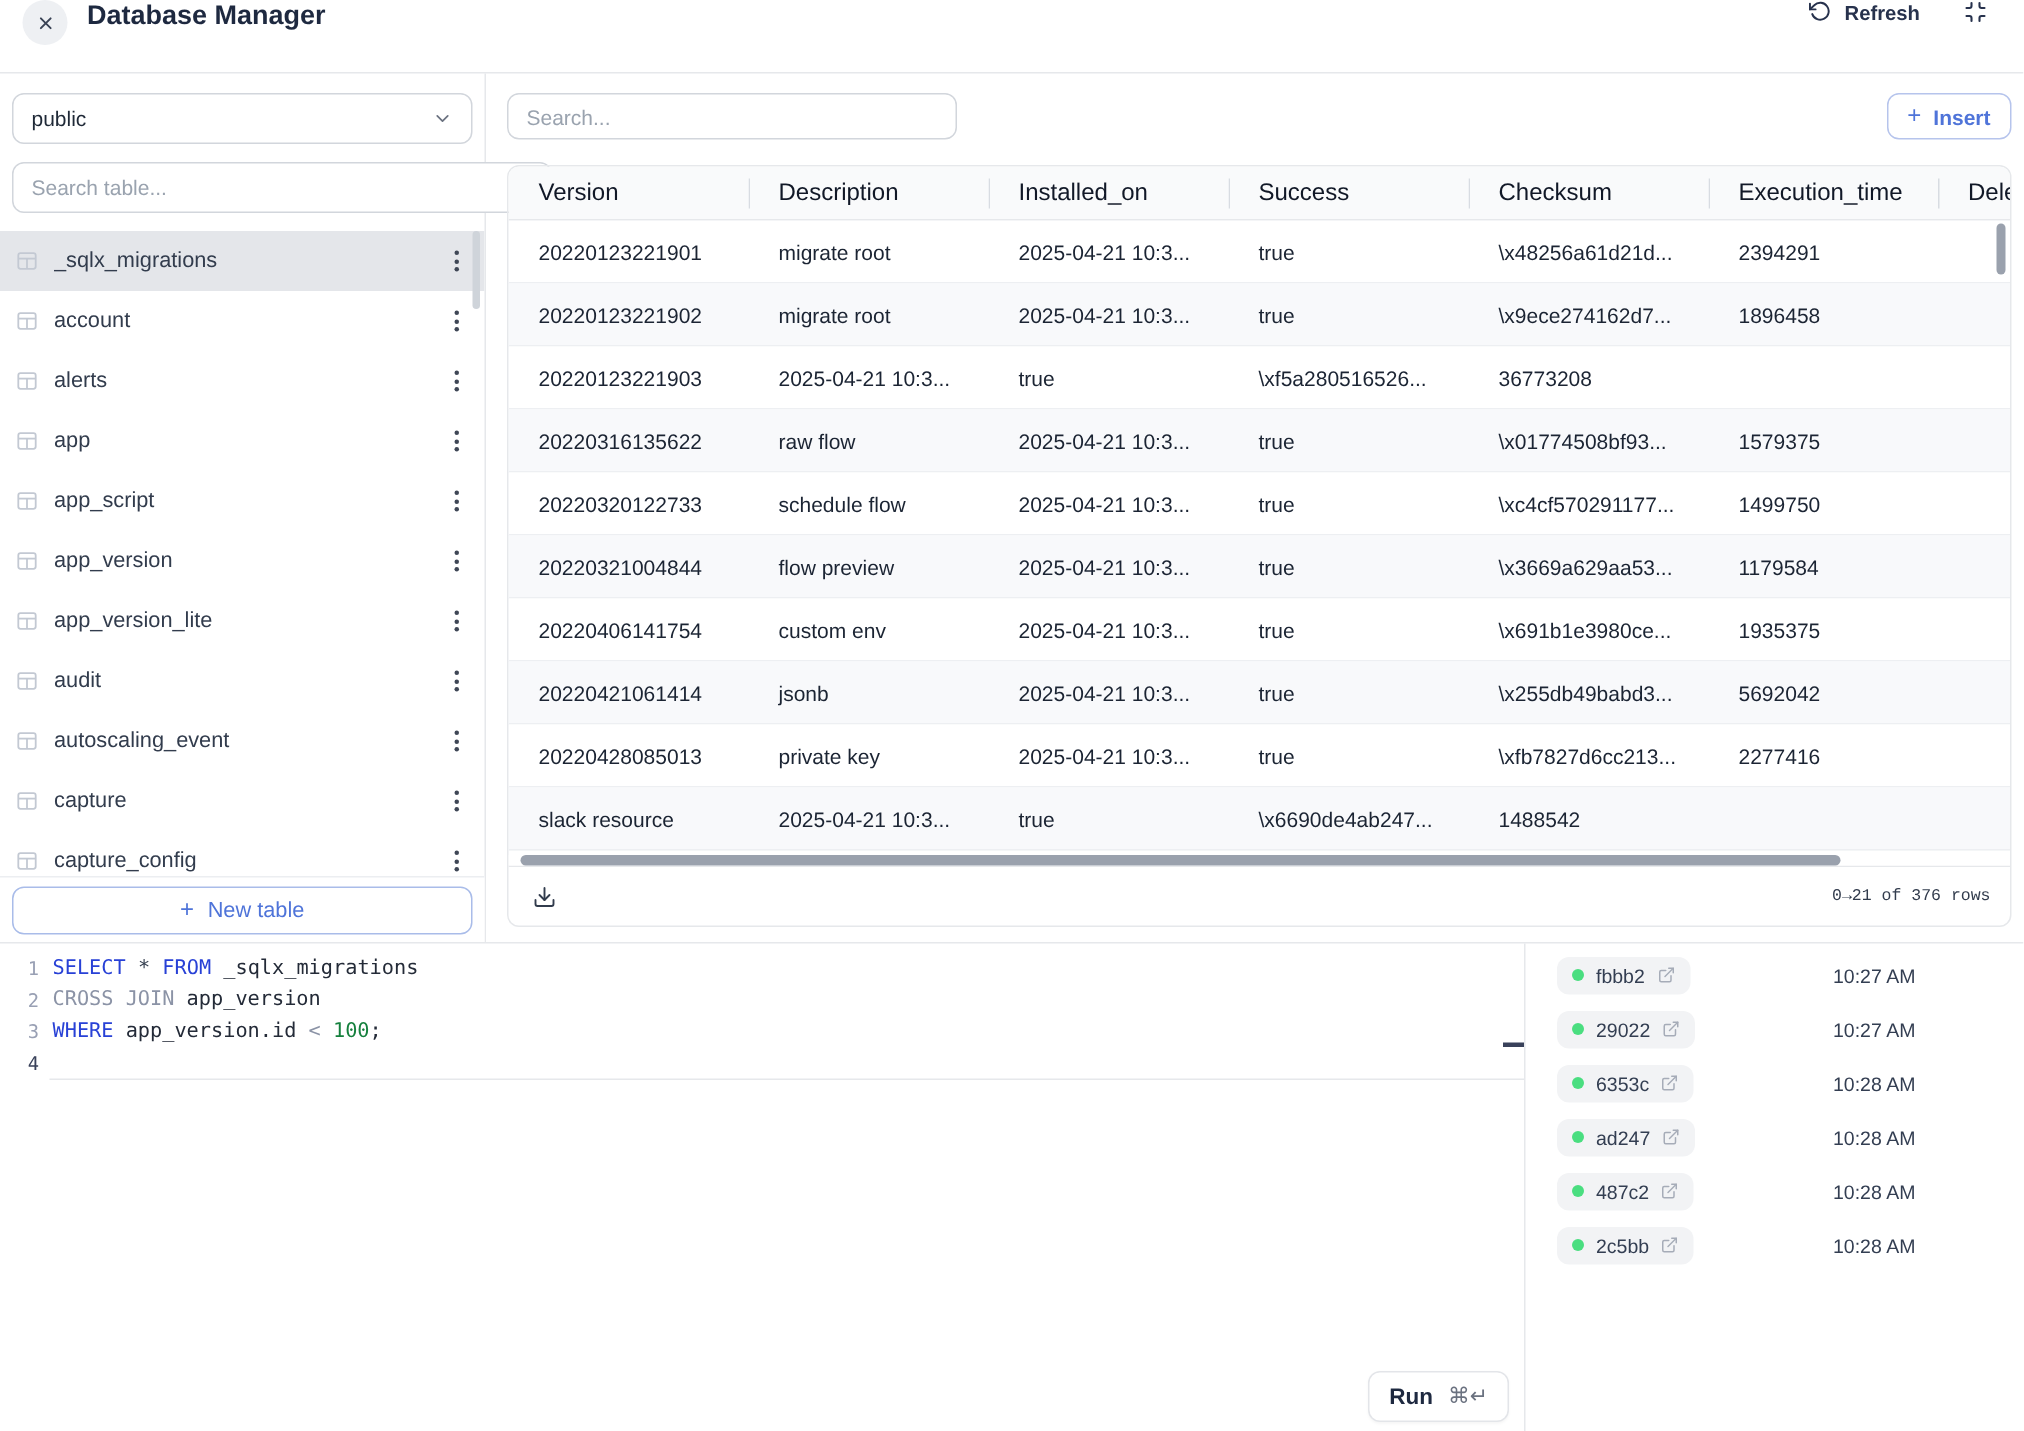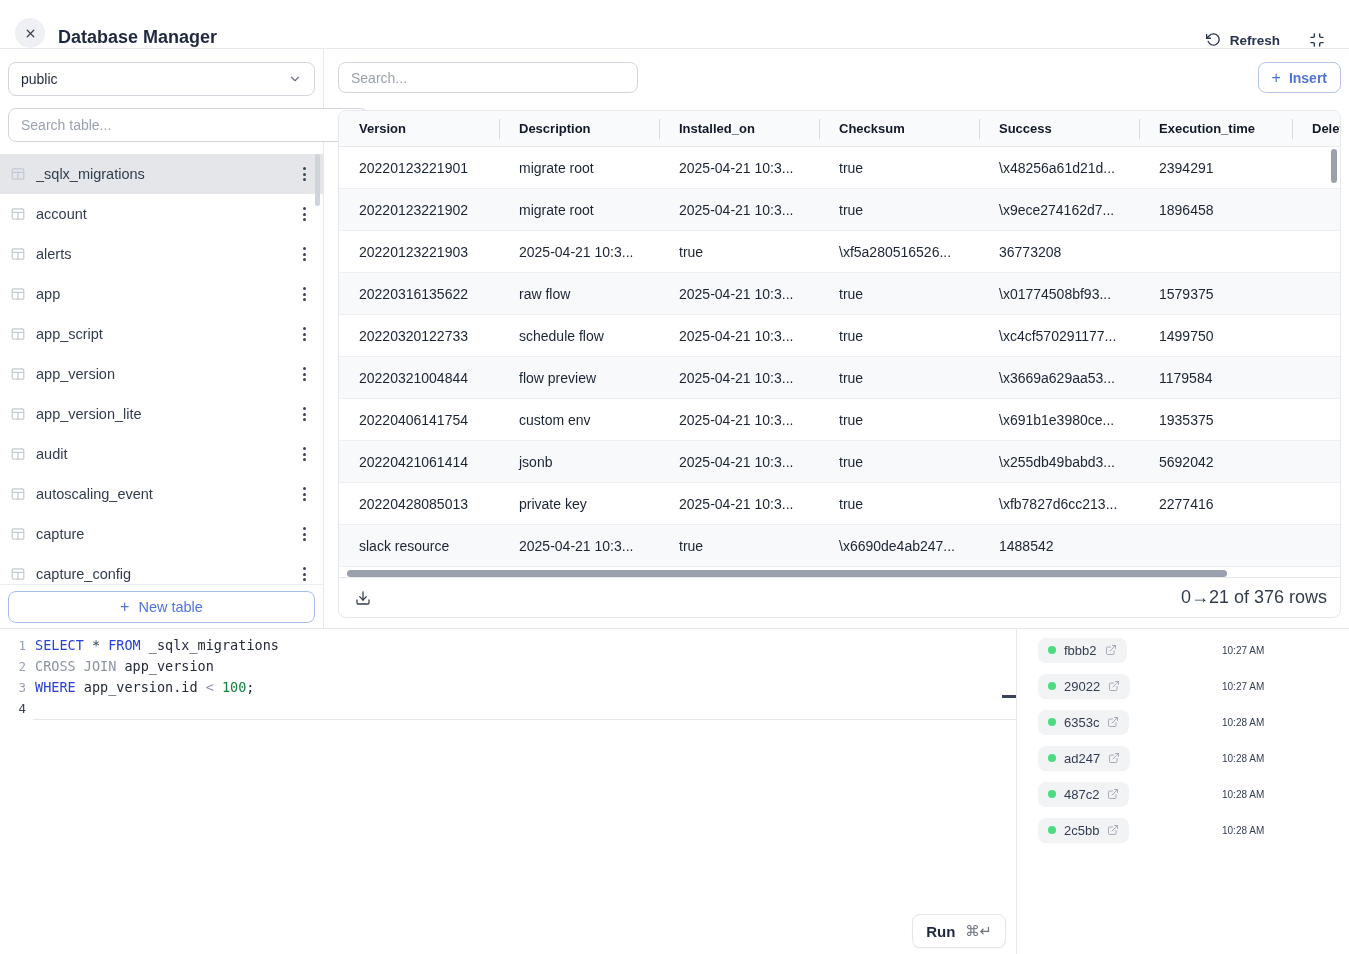--- a/index.html
+++ b/index.html
@@ -5,21 +5,21 @@
   :root{
     --accent:#4f74d9; --kw:#2841d6; --kw-muted:#8b93a6; --num:#15803d;
     --green:#4ade80; --selected-bg:#e4e6ea;
     --border:#e6e8eb; --input-border:#d2d6dc; --dark:#1e2940;
   }
   *{box-sizing:border-box;margin:0;padding:0;}
   html,body{width:1349px;height:954px;overflow:hidden;}
   body{font-family:"Liberation Sans","DejaVu Sans",sans-serif;color:#1f2937;background:#fff;}
 
   
-  .app-header{height:49px;border-bottom:1px solid var(--border);display:flex;align-items:flex-end;padding:0 24px 0 15px;}
+  .app-header{height:49px;border-bottom:1px solid var(--border);display:flex;align-items:flex-start;padding:0 24px 0 15px;}
   .close-btn{width:30px;height:30px;border-radius:50%;background:#eef0f3;display:flex;align-items:center;justify-content:center;color:#3b4456;cursor:pointer;flex-shrink:0;}
   .app-title{margin-left:13px;font-size:18px;font-weight:700;color:var(--dark);}
   .header-spacer{flex:1;}
   .refresh-btn{display:flex;align-items:center;gap:8px;color:#27324d;font-weight:600;font-size:13.5px;background:none;border:none;cursor:pointer;font-family:inherit;}
   .compress-btn{margin-left:29px;color:#27324d;display:flex;align-items:center;background:none;border:none;cursor:pointer;}
 
   
   .content{display:flex;height:579px;}
   .sidebar{width:324px;border-right:1px solid var(--border);display:flex;flex-direction:column;padding-top:13px;}
   .select-box{margin:0 8px;height:34px;border:1px solid var(--input-border);border-radius:8px;display:flex;align-items:center;justify-content:space-between;padding:0 12px;font-size:14px;color:#1f2937;cursor:pointer;flex-shrink:0;background:#fff;}
@@ -40,33 +40,33 @@
   .plus{font-size:16px;font-weight:400;line-height:1;}
 
   .main{flex:1;padding:13px 8px 0 14px;display:flex;flex-direction:column;min-width:0;}
   .main-topbar{display:flex;justify-content:space-between;align-items:center;flex-shrink:0;}
   .main-search{width:300px;height:31px;}
   .insert-btn{height:31px;border:1px solid #b6c4ec;border-radius:8px;color:var(--accent);background:#fff;font-size:14px;font-weight:600;padding:0 13px;display:flex;align-items:center;gap:8px;cursor:pointer;font-family:inherit;}
 
   
   .grid-card{margin-top:17px;border:1px solid var(--border);border-radius:8px;height:508px;display:flex;flex-direction:column;overflow:hidden;}
   .grid-header{height:36px;background:#f9fafb;border-bottom:1px solid var(--border);display:flex;flex-shrink:0;overflow:hidden;}
-  .th{display:flex;align-items:center;padding-left:20px;font-size:13px;font-weight:700;color:#111827;position:relative;flex-shrink:0;cursor:pointer;white-space:nowrap;overflow:hidden;}
+  .th{display:flex;align-items:center;padding-left:20px;font-size:16px;font-weight:400;color:#111827;position:relative;flex-shrink:0;cursor:pointer;white-space:nowrap;overflow:hidden;}
   .th:not(:first-child)::before{content:'';position:absolute;left:0;top:8px;height:20px;width:1px;background:#d8dce2;}
   .c0,.c1,.c2,.c3,.c4{width:160px;} .c5{width:153px;} .c6{width:160px;}
   .grid-body{flex:1;overflow:hidden;position:relative;}
   .grid-row{height:42px;display:flex;border-bottom:1px solid #edeff2;background:#fff;cursor:pointer;}
   .grid-row:nth-child(even){background:#f8f9fb;}
   .td{display:flex;align-items:center;padding-left:20px;font-size:14px;color:#1b2433;flex-shrink:0;white-space:nowrap;overflow:hidden;}
   .v-scroll{position:absolute;right:3px;top:2px;width:6px;height:34px;background:#9aa1ad;border-radius:3px;}
   .h-scroll{height:7px;flex-shrink:0;position:relative;background:#fff;}
   .h-thumb{position:absolute;left:8px;top:0;width:880px;height:7px;background:#9aa1ad;border-radius:4px;}
   .grid-footer{height:40px;border-top:1px solid var(--border);display:flex;align-items:center;justify-content:space-between;padding:0 13px 0 16px;flex-shrink:0;}
   .download-btn{color:#323c4d;display:flex;background:none;border:none;cursor:pointer;}
-  .rows-info{font-size:18px;color:#323c4d;font-family:Liberation Sans, sans-serif;}
+  .rows-info{font-size:11px;color:#323c4d;font-family:Liberation Mono, monospace;}
 
   
   .bottom{height:326px;border-top:1px solid var(--border);display:flex;}
   .editor{width:1017px;border-right:1px solid var(--border);position:relative;flex-shrink:0;}
   .code-lines{padding-top:6px;font-family:"DejaVu Sans Mono","Liberation Mono",monospace;}
   .code-line{display:flex;height:21px;line-height:21px;font-size:13.5px;}
   .gutter{width:26px;text-align:right;color:#99a0b4;font-size:12.5px;flex-shrink:0;}
   .gutter.active{color:#39415a;}
   .code-text{margin-left:9px;white-space:pre;color:#242b38;}
   .tok-keyword{color:var(--kw);}
@@ -79,21 +79,21 @@
   .run-btn{position:absolute;right:10px;bottom:6px;height:34px;padding:0 13px;border:1px solid #e3e5e9;border-radius:8px;background:#fff;display:flex;align-items:center;gap:10px;cursor:pointer;box-shadow:0 1px 2px rgba(0,0,0,.04);font-family:inherit;}
   .run-label{font-size:15px;font-weight:700;color:var(--dark);}
   .run-shortcut{font-size:14.5px;color:#6b7280;font-family:"DejaVu Sans",sans-serif;}
 
   .history{flex:1;padding-top:3px;}
   .hist-item{height:36px;display:flex;align-items:center;position:relative;}
   .pill{margin-left:21px;height:25px;background:#f2f3f5;border-radius:8px;display:flex;align-items:center;padding:0 10px;gap:8px;cursor:pointer;}
   .dot{width:8px;height:8px;border-radius:50%;background:var(--green);}
   .pill-id{font-size:13px;color:#333e52;font-weight:500;}
   .ext-icon{color:#a6acb8;display:flex;cursor:pointer;}
-  .hist-time{position:absolute;left:205px;font-size:10px;color:#333e52;}
+  .hist-time{position:absolute;left:205px;font-size:13px;color:#333e52;}
 </style>
 </head>
 <body>
 
 <div class="app">
 
   <header class="app-header">
     <div class="close-btn">
       <svg width="13" height="13" viewBox="0 0 24 24" fill="none" stroke="currentColor" stroke-width="2.4" stroke-linecap="round">
           <line x1="18" y1="6" x2="6" y2="18"></line>
@@ -317,22 +317,22 @@
           <span class="plus">+</span>
           <span>Insert</span>
         </button>
       </div>
 
       <div class="grid-card">
         <div class="grid-header">
             <span class="th c0">Version</span>
             <span class="th c1">Description</span>
             <span class="th c2">Installed_on</span>
+            <span class="th c3">Success</span>
             <span class="th c4">Checksum</span>
-            <span class="th c3">Success</span>
             <span class="th c5">Execution_time</span>
             <span class="th c6">Deleted</span>
           </div>
         <div class="grid-body">
           <div>
               <div class="grid-row">
                 <span class="td c0">20220123221901</span>
                 <span class="td c1">migrate root</span>
                 <span class="td c2">2025-04-21 10:3...</span>
                 <span class="td c3">true</span>

